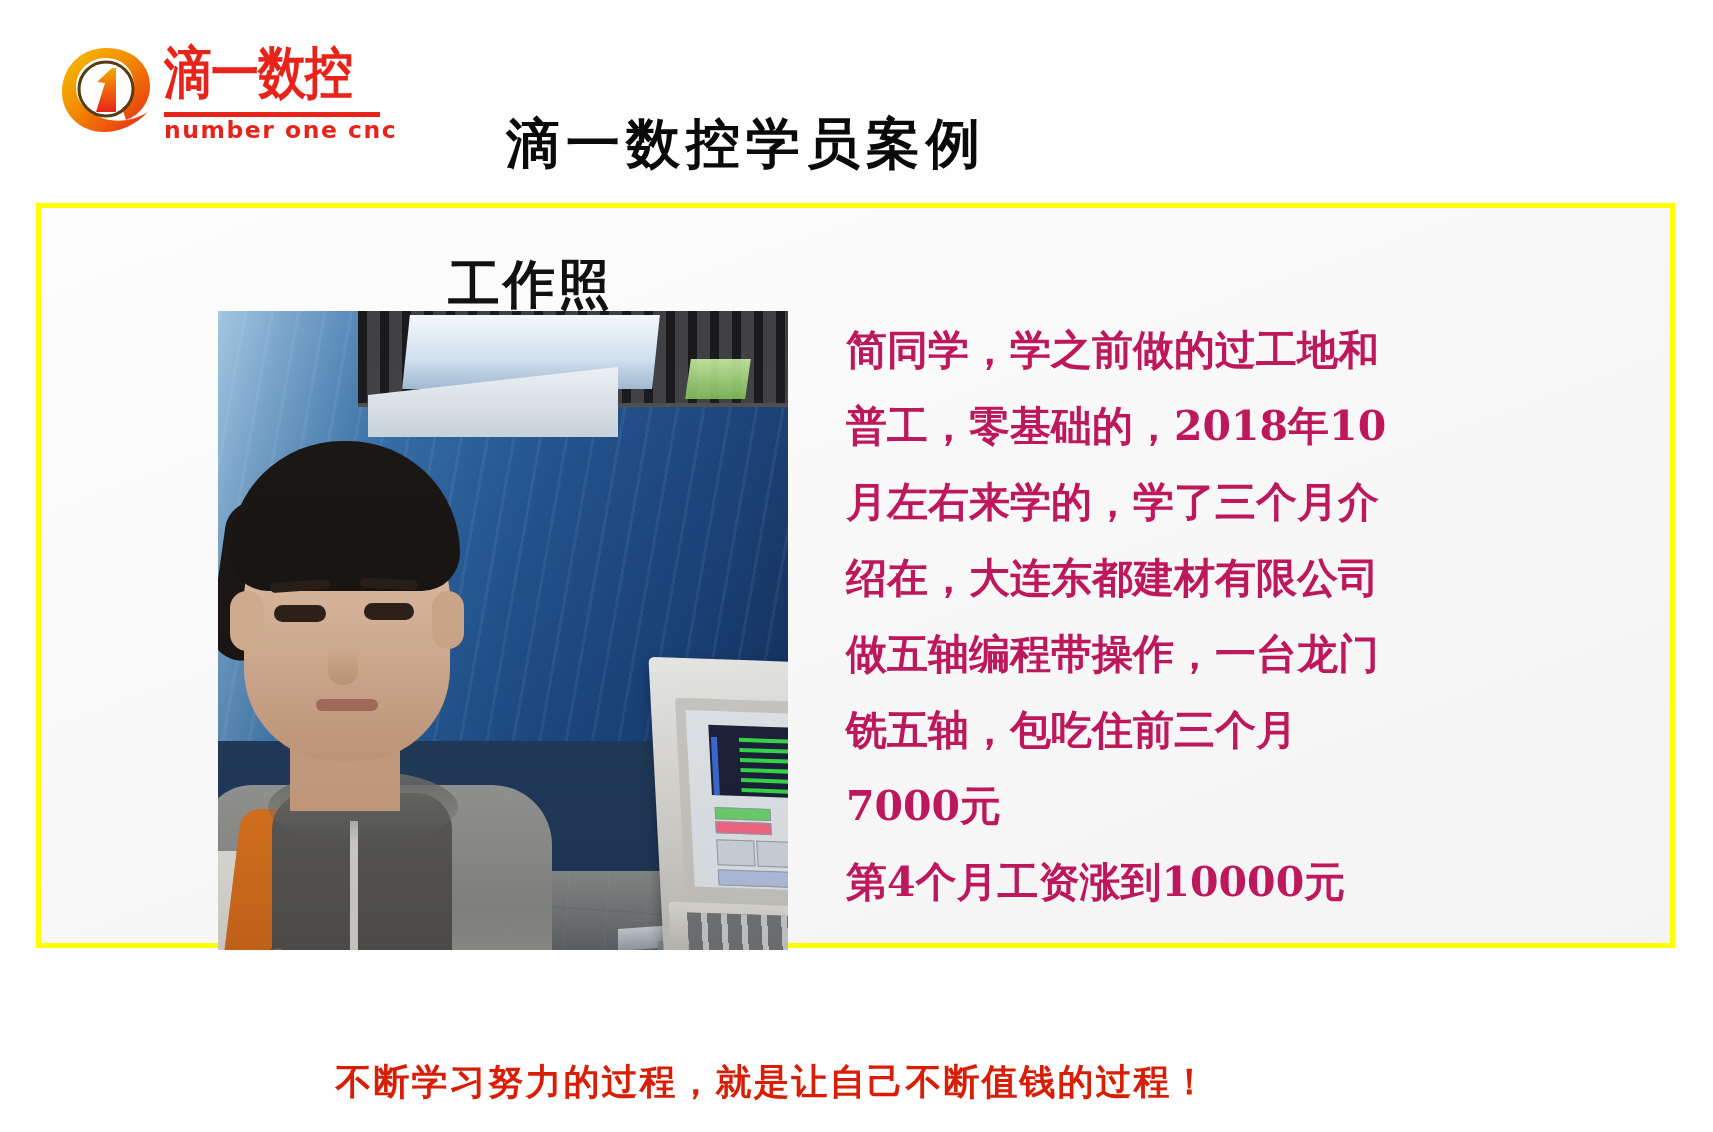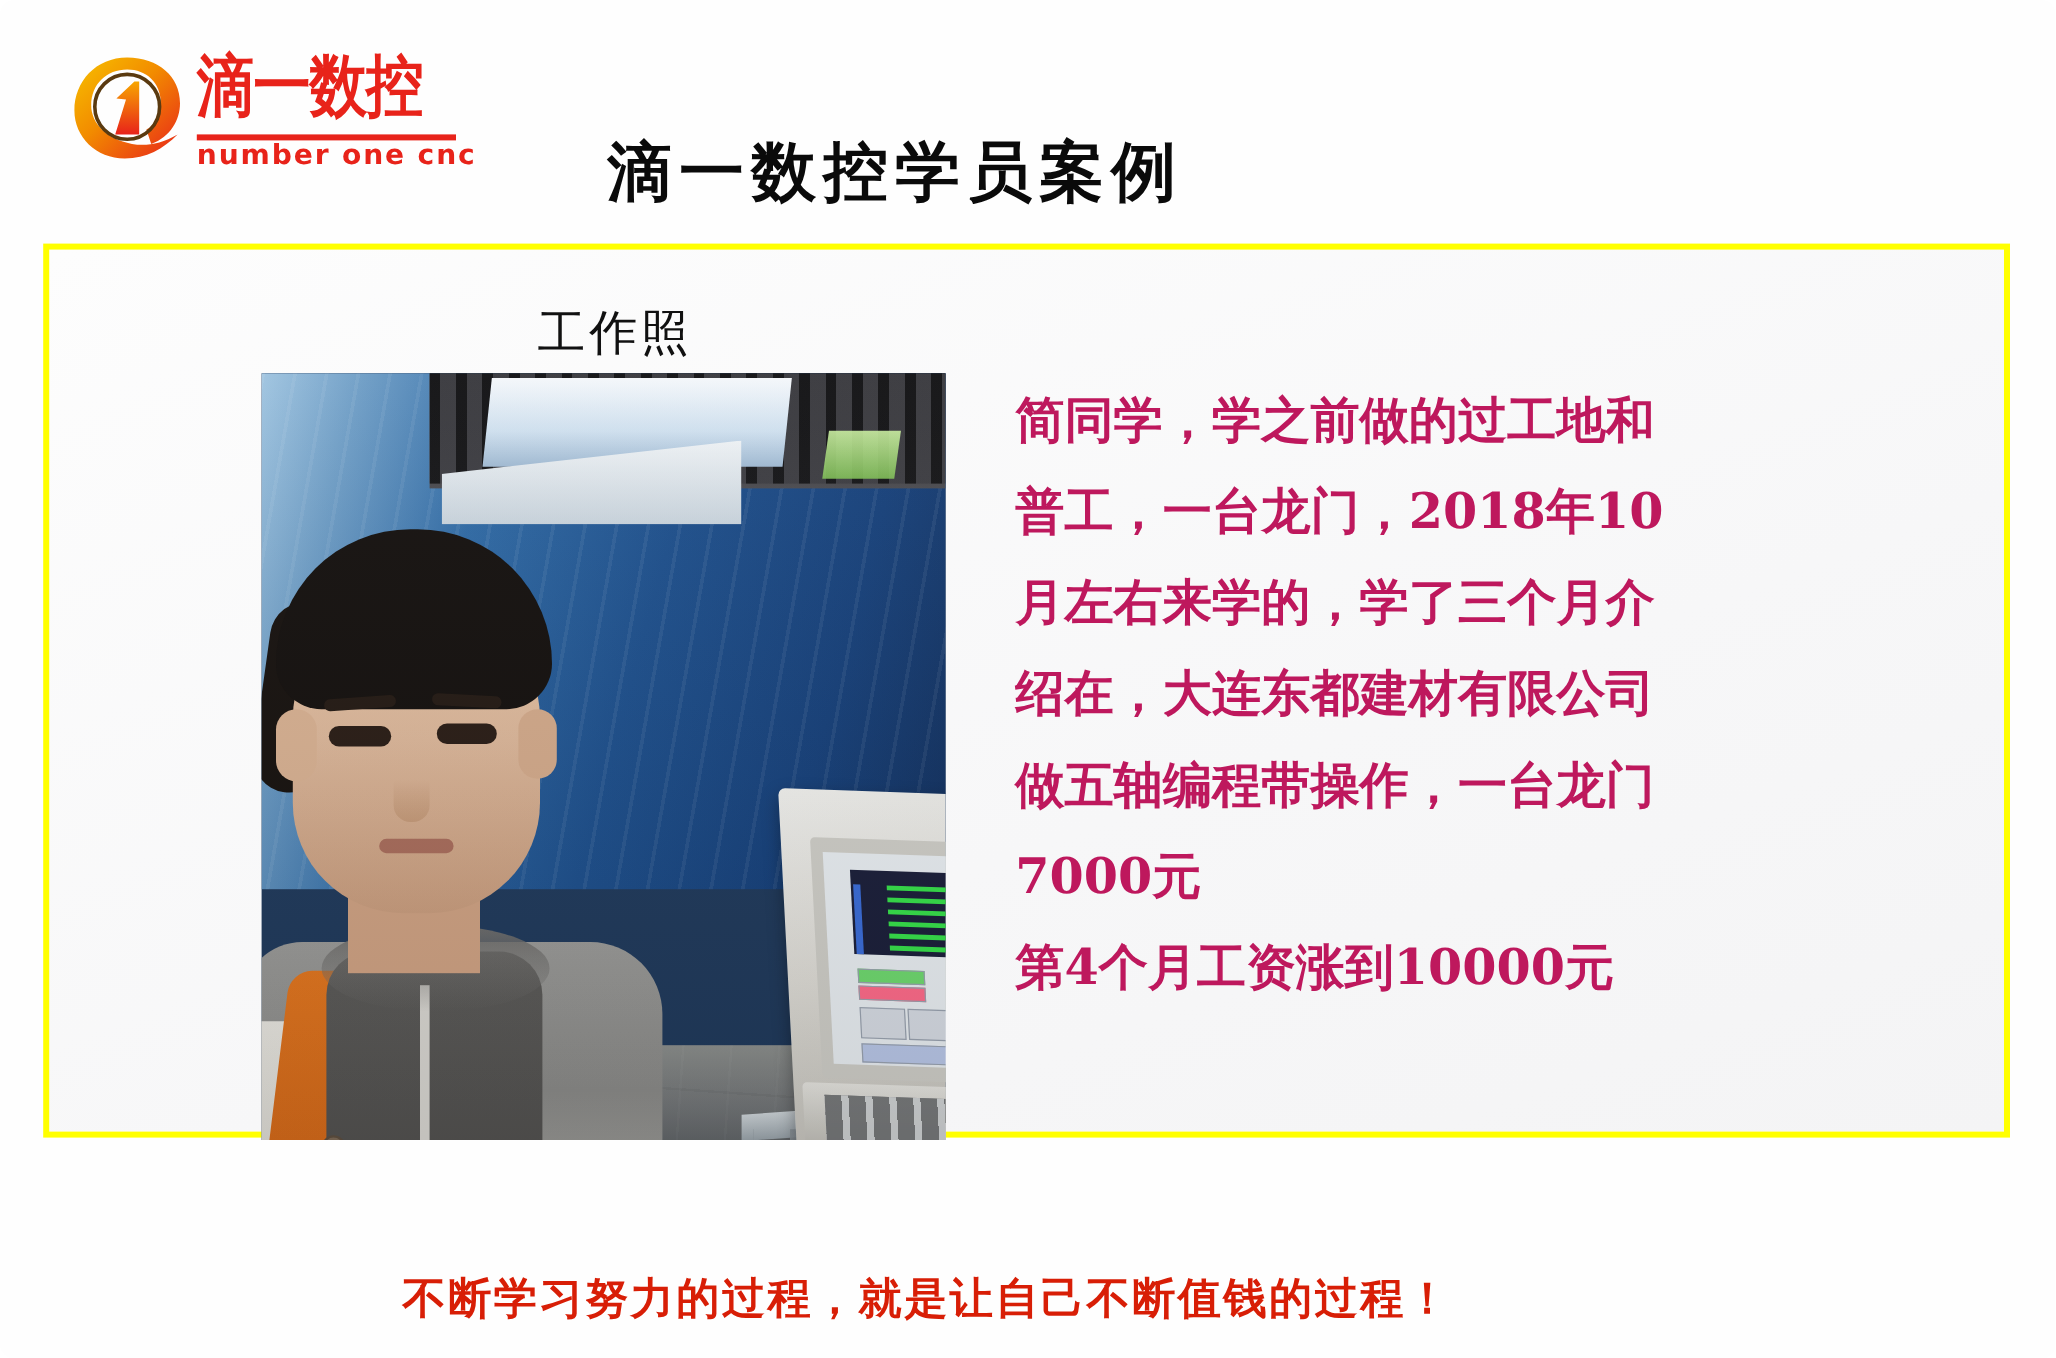--- a/index.html
+++ b/index.html
@@ -45,21 +45,21 @@
     width:1639px;height:745px;
     border:5px solid #ffff00;
     background:linear-gradient(160deg,#fdfdfd 0%,#f7f7f8 60%,#f4f4f5 100%);
     box-sizing:border-box;
   }
 
   
   .photo-label{
     position:absolute;left:448px;top:250px;
     font-family:"DejaVu Serif","Liberation Serif",serif;
-    font-weight:normal;font-size:40px;color:#111;
+    font-weight:bold;font-size:52px;color:#111;
     letter-spacing:3px;white-space:nowrap;
   }
 
   
   .photo{
     position:absolute;left:218px;top:311px;
     width:570px;height:639px;
     overflow:hidden;background:#203a5c;
   }
   .ph-layer{position:absolute;}
@@ -288,23 +288,24 @@
       <div class="eye-r"></div>
       <div class="nose"></div>
       <div class="mouth"></div>
     </div>
 
     <div class="ph-layer photo-grade"></div>
   </div>
 
   <div class="story">
     <div class="ln">简同学，学之前做的过工地和</div>
-    <div class="ln">普工，一台龙门，2018年10</div>
+    <div class="ln">普工，零基础的，2018年10</div>
     <div class="ln">月左右来学的，学了三个月介</div>
     <div class="ln">绍在，大连东都建材有限公司</div>
     <div class="ln">做五轴编程带操作，一台龙门</div>
+    <div class="ln">铣五轴，包吃住前三个月</div>
     <div class="ln">7000元</div>
     <div class="ln">第4个月工资涨到10000元</div>
   </div>
 
   <div class="caption">不断学习努力的过程，就是让自己不断值钱的过程！</div>
 
 </div>
 
 </body></html>

